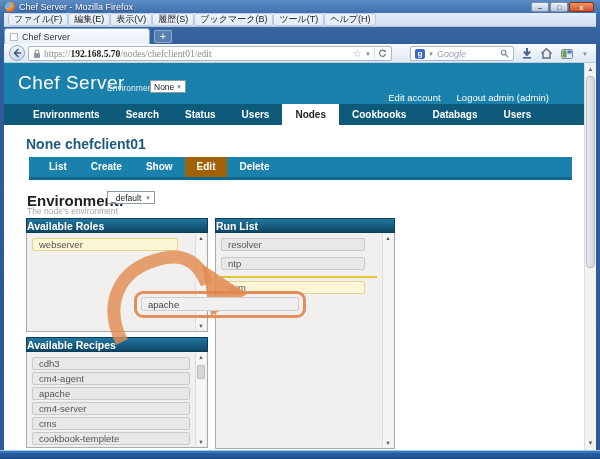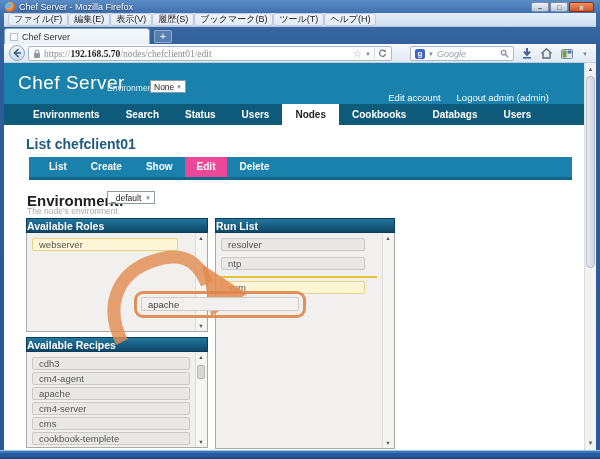--- a/index.html
+++ b/index.html
@@ -55,21 +55,21 @@
   .select { display:inline-flex; align-items:center; justify-content:space-between; background:#fff; border:1px solid #8a9aa6;
             font-size:8.5px; color:#222; padding:0 3px; }
   .hdr-select { position:absolute; left:146px; top:17px; width:36px; height:13px; }
   .hdr-links { position:absolute; right:35px; top:29px; font-size:9.5px; color:#fff; display:flex; gap:16px; white-space:nowrap;align-items:center; }
   .site-nav { position:absolute; top:41px; left:0; width:580px; height:21px; background:#0d5a7b; display:flex; padding-left:16px; }
   .nav-item { font-size:10px; font-weight:bold; color:#fff; line-height:21px; padding:0 13px; }
   .nav-item.active { background:#fff; color:#222; }
   .page-heading { position:absolute; left:22px; top:73px; font-size:14px; font-weight:bold; color:#1d5a7e; }
   .subnav { position:absolute; left:25px; top:94px; width:543px; height:23px; background:#1981ab; border-bottom:3px solid #10678c; display:flex; padding-left:8px; }
   .subnav-item { font-size:10px; font-weight:bold; color:#fff; line-height:20px; padding:0 12px; }
-  .subnav-item.active { background:#ec4899; }
+  .subnav-item.active { background:#a16207; }
   .env-row-label { position:absolute; left:23px; top:129px; font-size:15px; font-weight:bold; color:#222; }
   .env-row-select { position:absolute; left:103px; top:128px; width:48px; height:13px; }
   .env-help { position:absolute; left:23px; top:143px; font-size:8.5px; color:#a5a5a5; }
   
   .panel { position:absolute; }
   .panel-header { height:15px; background:linear-gradient(#2277a0,#0e4766); border:1px solid #0b3d58;
                   color:#fff; font-size:10.5px; font-weight:bold; text-align:left; line-height:14px; }
   .panel-list { position:relative; background:#f1f0ee; border:1px solid #aaa; border-top:none; overflow:hidden; }
   .list-item { height:13px; margin:0 29px 6px 5px; background:#e9e8e7; border:1px solid #c9c9c9; border-radius:2px;
                font-size:9.5px; color:#555; line-height:12px; padding:0 6px; }
@@ -194,21 +194,21 @@
       <span class="nav-item">Environments</span>
       <span class="nav-item">Search</span>
       <span class="nav-item">Status</span>
       <span class="nav-item">Users</span>
       <span class="nav-item active">Nodes</span>
       <span class="nav-item">Cookbooks</span>
       <span class="nav-item">Databags</span>
       <span class="nav-item">Users</span>
     </div>
 
-    <div class="page-heading">List chefclient01</div>
+    <div class="page-heading">None chefclient01</div>
     <div class="subnav">
       <span class="subnav-item">List</span>
       <span class="subnav-item">Create</span>
       <span class="subnav-item">Show</span>
       <span class="subnav-item active">Edit</span>
       <span class="subnav-item">Delete</span>
     </div>
 
     <span class="env-row-label">Environment:</span>
     <span class="select env-row-select">

